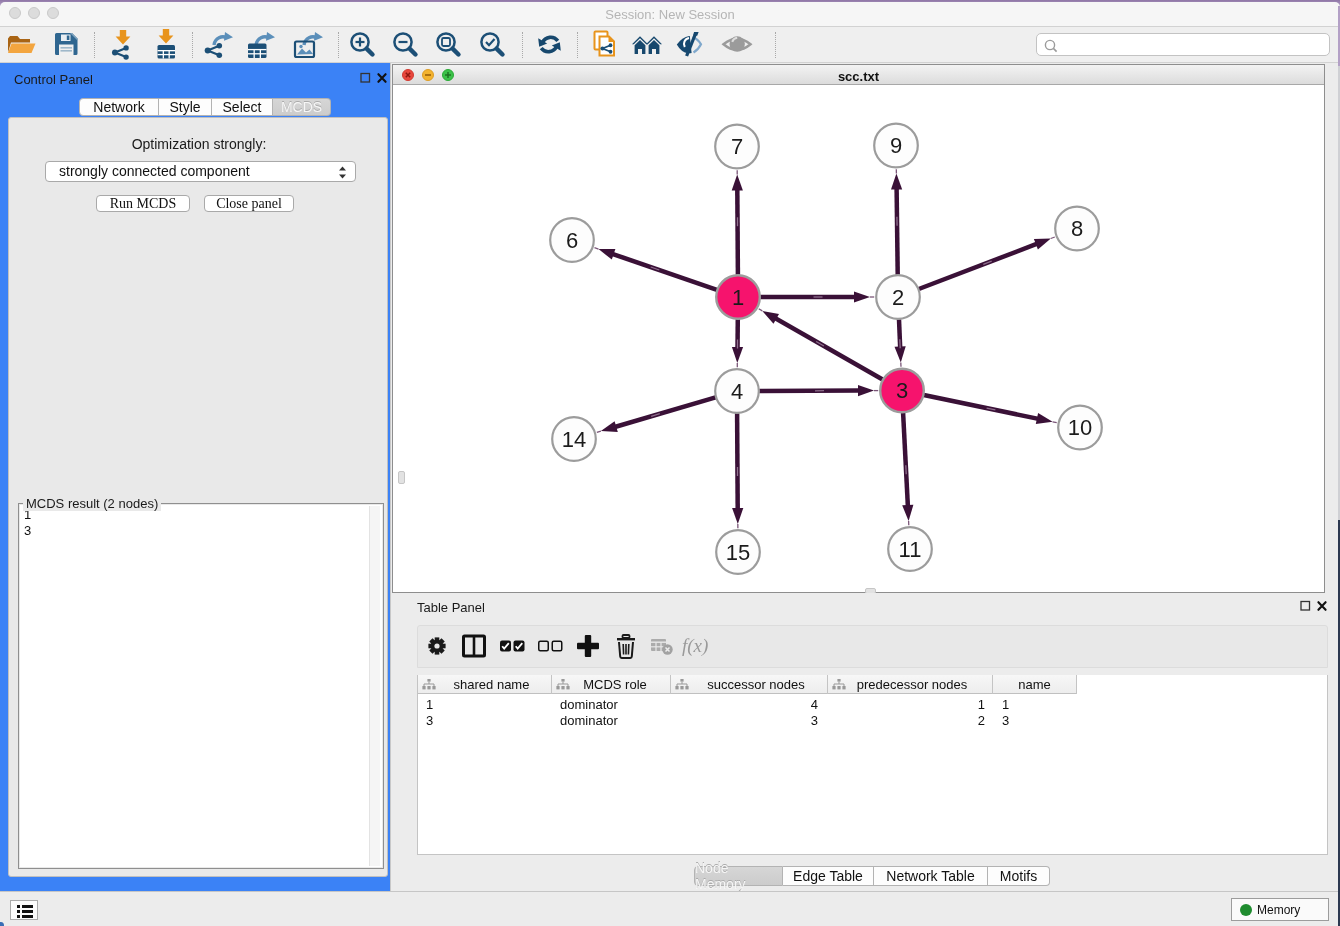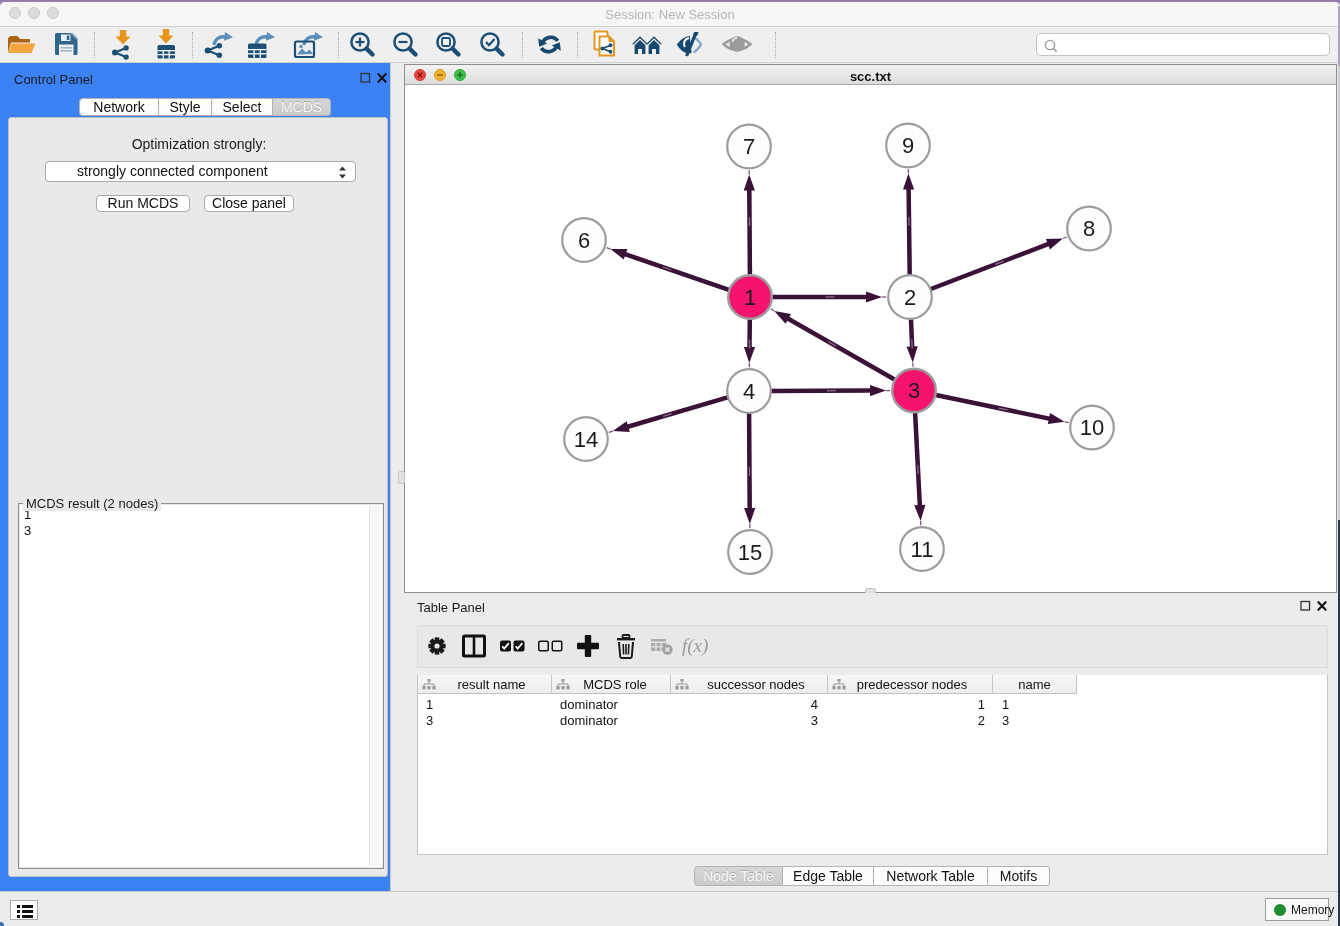--- a/index.html
+++ b/index.html
@@ -20,49 +20,49 @@
 #cpanel { position:absolute; left:0; top:63px; width:391px; height:828px; background:#3b82f6; border-right:1px solid #c8c8c8; }
 .ptitle { font-size:13px; color:#1a1a1a; }
 .wicon { position:absolute; }
 .tabs { position:absolute; display:flex; font-size:14px; color:#111; }
 .tab { background:#fdfdfd; border:1px solid #b3b3b3; border-left:none; display:flex; align-items:center; justify-content:center; }
 .tab.first { border-left:1px solid #b3b3b3; border-radius:4px 0 0 4px; }
 .tab.last { border-radius:0 4px 4px 0; }
 .tab.active { background:linear-gradient(#d6d6d6,#cccccc); color:#f6f6f6; text-shadow:0 -1px 0 #aaa; }
 #cp-box { position:absolute; left:8px; top:54px; width:380px; height:760px; background:#e9e9e9; border:1px solid #c0c0c0; border-radius:3px; }
 #opt-label { position:absolute; left:0; top:18px; width:380px; text-align:center; font-size:14px; color:#1a1a1a; }
-#opt-select { position:absolute; left:36px; top:43px; width:311px; height:21px; background:#fff; border:1px solid #a9a9a9; border-radius:4px; font-size:14px; color:#111; line-height:19px; padding-left:31px; }
-.btn { position:absolute; height:17px; background:#fff; border:1px solid #a9a9a9; border-radius:4px; font-size:14px; color:#111; text-align:center; line-height:15px; }
+#opt-select { position:absolute; left:36px; top:43px; width:311px; height:21px; background:#fff; border:1px solid #a9a9a9; border-radius:4px; font-size:14px; color:#111; line-height:19px; padding-left:13px; }
+.btn { position:absolute; height:17px; background:#fff; border:1px solid #a9a9a9; border-radius:4px; font-size:14px; color:#111; text-align:center; line-height:15px;font-family:Liberation Serif, serif; }
 #mcds-group { position:absolute; left:9px; top:385px; width:366px; height:366px; border:1px solid #8f8f8f; }
 #mcds-label { position:absolute; left:4px; top:-8px; background:#e9e9e9; padding:0 3px; font-size:13px; color:#1a1a1a; }
 #mcds-white { position:absolute; left:1px; top:1px; width:362px; height:362px; background:#fff; }
 #mcds-scroll { position:absolute; right:2px; top:1px; width:11px; height:360px; background:#f5f5f5; border-left:1px solid #e3e3e3; }
 
-#netwin { position:absolute; left:404px; top:64px; width:933px; height:529px; background:#fff; border:1px solid #8e8e8e; }
+#netwin { position:absolute; left:392px; top:64px; width:933px; height:529px; background:#fff; border:1px solid #8e8e8e; }
 #nettitle { position:absolute; left:0; top:0; width:931px; height:20px; background:linear-gradient(#f3f3f3,#dcdcdc); border-bottom:1px solid #a8a8a8; }
 #nettitle .txt { position:absolute; width:100%; text-align:center; top:4px; font-size:13px; font-weight:bold; color:#111; }
 .mb { position:absolute; top:4px; width:12px; height:12px; border-radius:50%; }
 #netcanvas { position:absolute; left:0; top:21px; width:931px; height:506px; background:#fff; }
 
 #grip-v { position:absolute; left:398px; top:471px; width:7px; height:13px; background:#e2e2e2; border:1px solid #c6c6c6; border-radius:2px; }
 #grip-h { position:absolute; left:865px; top:588px; width:11px; height:6px; background:#e2e2e2; border:1px solid #c6c6c6; border-radius:2px; }
 
 #tpanel { position:absolute; left:404px; top:593px; width:936px; height:298px; background:#ececec; }
 #tp-toolbar { position:absolute; left:13px; top:32px; width:911px; height:43px; background:#e8e8e8; border:1px solid #dcdcdc; border-radius:3px 3px 0 0; }
 #tp-table { position:absolute; left:13px; top:82px; width:911px; height:180px; background:#fff; border:1px solid #c4c4c4; border-top:none; }
 #tp-header { position:absolute; left:0; top:0; width:659px; height:19px; background:linear-gradient(#f7f7f7,#ededed); border-bottom:1px solid #c0c0c0; font-size:13px; color:#111; }
 .hcell { position:absolute; top:0; height:19px; border-right:1px solid #c4c4c4; text-align:center; line-height:19px; }
 .trow { position:absolute; font-size:13px; color:#111; height:16px; line-height:16px; }
 .tcell { position:absolute; top:0; height:16px; }
 
 #btabs { position:absolute; display:flex; font-size:14px; color:#111; }
 
 #statusbar { position:absolute; left:0; top:891px; width:1340px; height:35px; background:#ececec; border-top:1px solid #c6c6c6; }
 #listbtn { position:absolute; left:10px; top:8px; width:28px; height:20px; background:#fcfcfc; border:1px solid #ababab; }
-#membtn { position:absolute; right:11px; top:6px; width:64px; height:23px; background:#fafafa; border:1px solid #9c9c9c; font-size:12px; color:#111; }
+#membtn { position:absolute; right:11px; top:6px; width:98px; height:23px; background:#fafafa; border:1px solid #9c9c9c; font-size:12px; color:#111; }
 #membtn .dot { position:absolute; left:8px; top:5px; width:12px; height:12px; border-radius:50%; background:#1f8c2f; }
 #membtn .lbl { position:absolute; left:25px; top:4px; }
 </style>
 </head>
 <body>
 <div id="desktop-top"></div>
 <div id="titlebar">
   <div class="tl" style="left:9px"></div>
   <div class="tl" style="left:28px"></div>
   <div class="tl" style="left:47px"></div>
@@ -380,21 +380,21 @@
     <div id="tp-header">
       <div class="hcell" style="left:0;width:134px"><svg style="position:absolute;left:4px;top:4px" width="14" height="12" viewBox="0 0 14 12">
             <rect x="5.4" y="0" width="3.2" height="2.6" fill="#999"></rect>
             <line x1="7" y1="2.6" x2="7" y2="5" stroke="#999" stroke-width="1"></line>
             <line x1="2" y1="5" x2="12" y2="5" stroke="#999" stroke-width="1"></line>
             <line x1="2" y1="5" x2="2" y2="7" stroke="#999" stroke-width="1"></line>
             <line x1="12" y1="5" x2="12" y2="7" stroke="#999" stroke-width="1"></line>
             <rect x="0.4" y="7" width="3.2" height="3.4" fill="#999"></rect>
             <rect x="5.4" y="7" width="3.2" height="3.4" fill="#999"></rect>
             <rect x="10.4" y="7" width="3.2" height="3.4" fill="#999"></rect>
-          </svg><span style="margin-left:14px">result name</span></div>
+          </svg><span style="margin-left:14px">shared name</span></div>
       <div class="hcell" style="left:134px;width:119px"><svg style="position:absolute;left:4px;top:4px" width="14" height="12" viewBox="0 0 14 12">
             <rect x="5.4" y="0" width="3.2" height="2.6" fill="#999"></rect>
             <line x1="7" y1="2.6" x2="7" y2="5" stroke="#999" stroke-width="1"></line>
             <line x1="2" y1="5" x2="12" y2="5" stroke="#999" stroke-width="1"></line>
             <line x1="2" y1="5" x2="2" y2="7" stroke="#999" stroke-width="1"></line>
             <line x1="12" y1="5" x2="12" y2="7" stroke="#999" stroke-width="1"></line>
             <rect x="0.4" y="7" width="3.2" height="3.4" fill="#999"></rect>
             <rect x="5.4" y="7" width="3.2" height="3.4" fill="#999"></rect>
             <rect x="10.4" y="7" width="3.2" height="3.4" fill="#999"></rect>
           </svg><span style="margin-left:8px">MCDS role</span></div>
@@ -429,21 +429,21 @@
     </div>
     <div class="trow" style="left:0;top:38px;width:911px">
       <div class="tcell" style="left:8px">3</div>
       <div class="tcell" style="left:142px">dominator</div>
       <div class="tcell" style="left:253px;width:147px;text-align:right">3</div>
       <div class="tcell" style="left:410px;width:157px;text-align:right">2</div>
       <div class="tcell" style="left:584px">3</div>
     </div>
   </div>
   <div id="btabs" style="left:290px;top:273px;height:20px">
-    <div class="tab first active" style="width:89px">Node Table</div>
+    <div class="tab first active" style="width:89px">Node Memory</div>
     <div class="tab" style="width:91px">Edge Table</div>
     <div class="tab" style="width:114px">Network Table</div>
     <div class="tab last" style="width:62px">Motifs</div>
   </div>
 </div>
 <div id="statusbar">
   <div id="listbtn">
       <svg style="position:absolute;left:4px;top:0.5px" width="20" height="19" viewBox="0 0 20 19">
         <rect x="2" y="3" width="3" height="3" fill="#111"></rect>
         <rect x="7" y="3" width="11" height="3" fill="#111"></rect>

